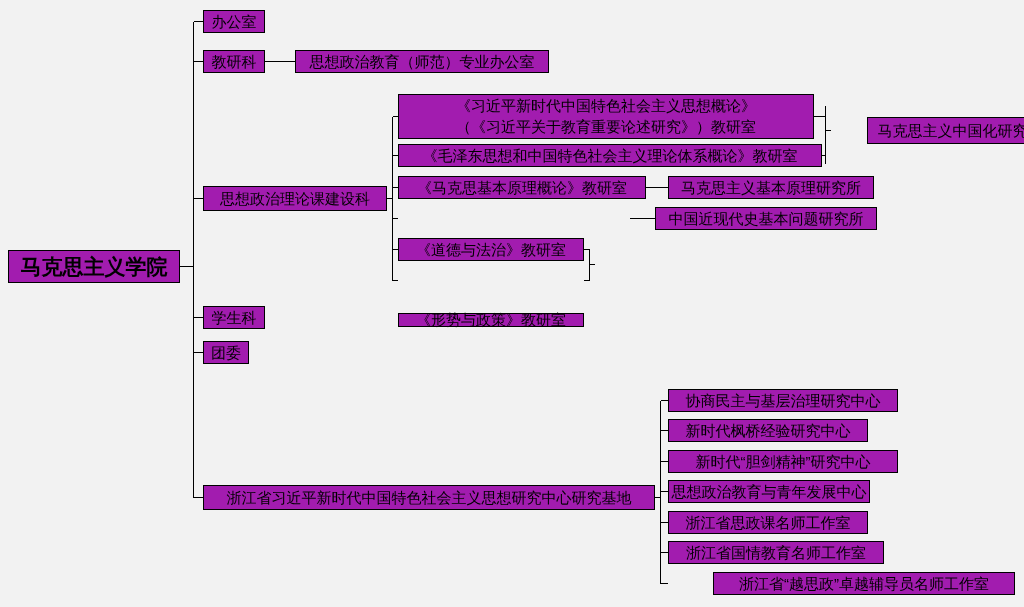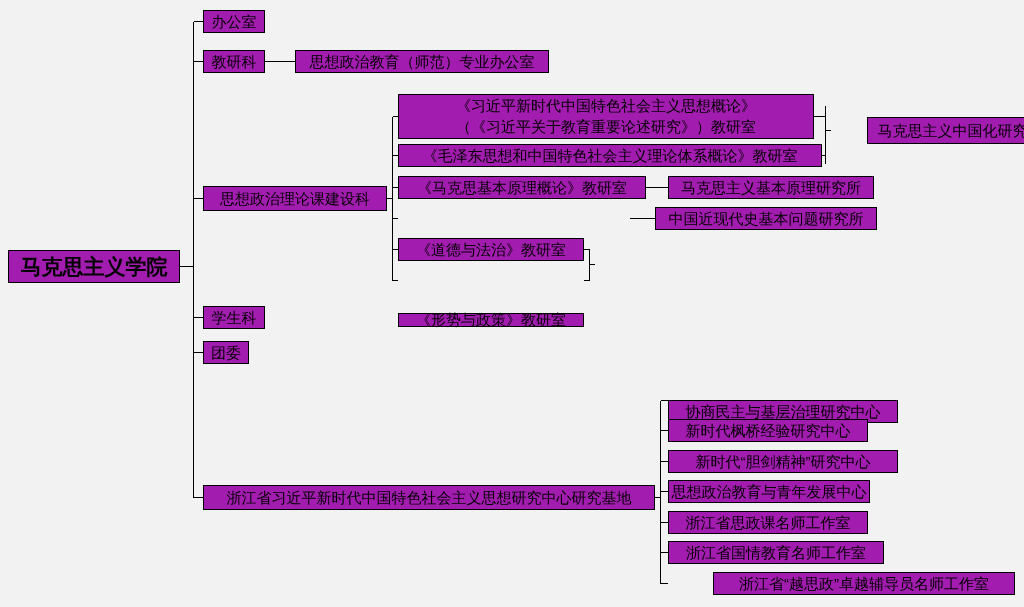--- a/index.html
+++ b/index.html
@@ -111,21 +111,21 @@
 
   <div class="node" style="left:655px; top:207px; width:222px; height:23px;">中国近现代史基本问题研究所</div>
 
 
   <div class="node" style="left:203px; top:306px; width:62px; height:23px;">学生科</div>
 
   <div class="node" style="left:203px; top:341px; width:46px; height:23px;">团委</div>
 
   <div class="node" style="left:203px; top:485px; width:452px; height:25px;">浙江省习近平新时代中国特色社会主义思想研究中心研究基地</div>
 
-  <div class="node" style="left:668px; top:400px; width:230px; height:23px;">协商民主与基层治理研究中心</div>
+  <div class="node" style="left:668px; top:389px; width:230px; height:23px;">协商民主与基层治理研究中心</div>
 
   <div class="node" style="left:668px; top:419px; width:200px; height:23px;">新时代枫桥经验研究中心</div>
 
   <div class="node" style="left:668px; top:450px; width:230px; height:23px;">新时代“胆剑精神”研究中心</div>
 
   <div class="node" style="left:668px; top:480px; width:202px; height:23px;">思想政治教育与青年发展中心</div>
 
   <div class="node" style="left:668px; top:511px; width:200px; height:23px;">浙江省思政课名师工作室</div>
 
   <div class="node" style="left:668px; top:541px; width:216px; height:23px;">浙江省国情教育名师工作室</div>

